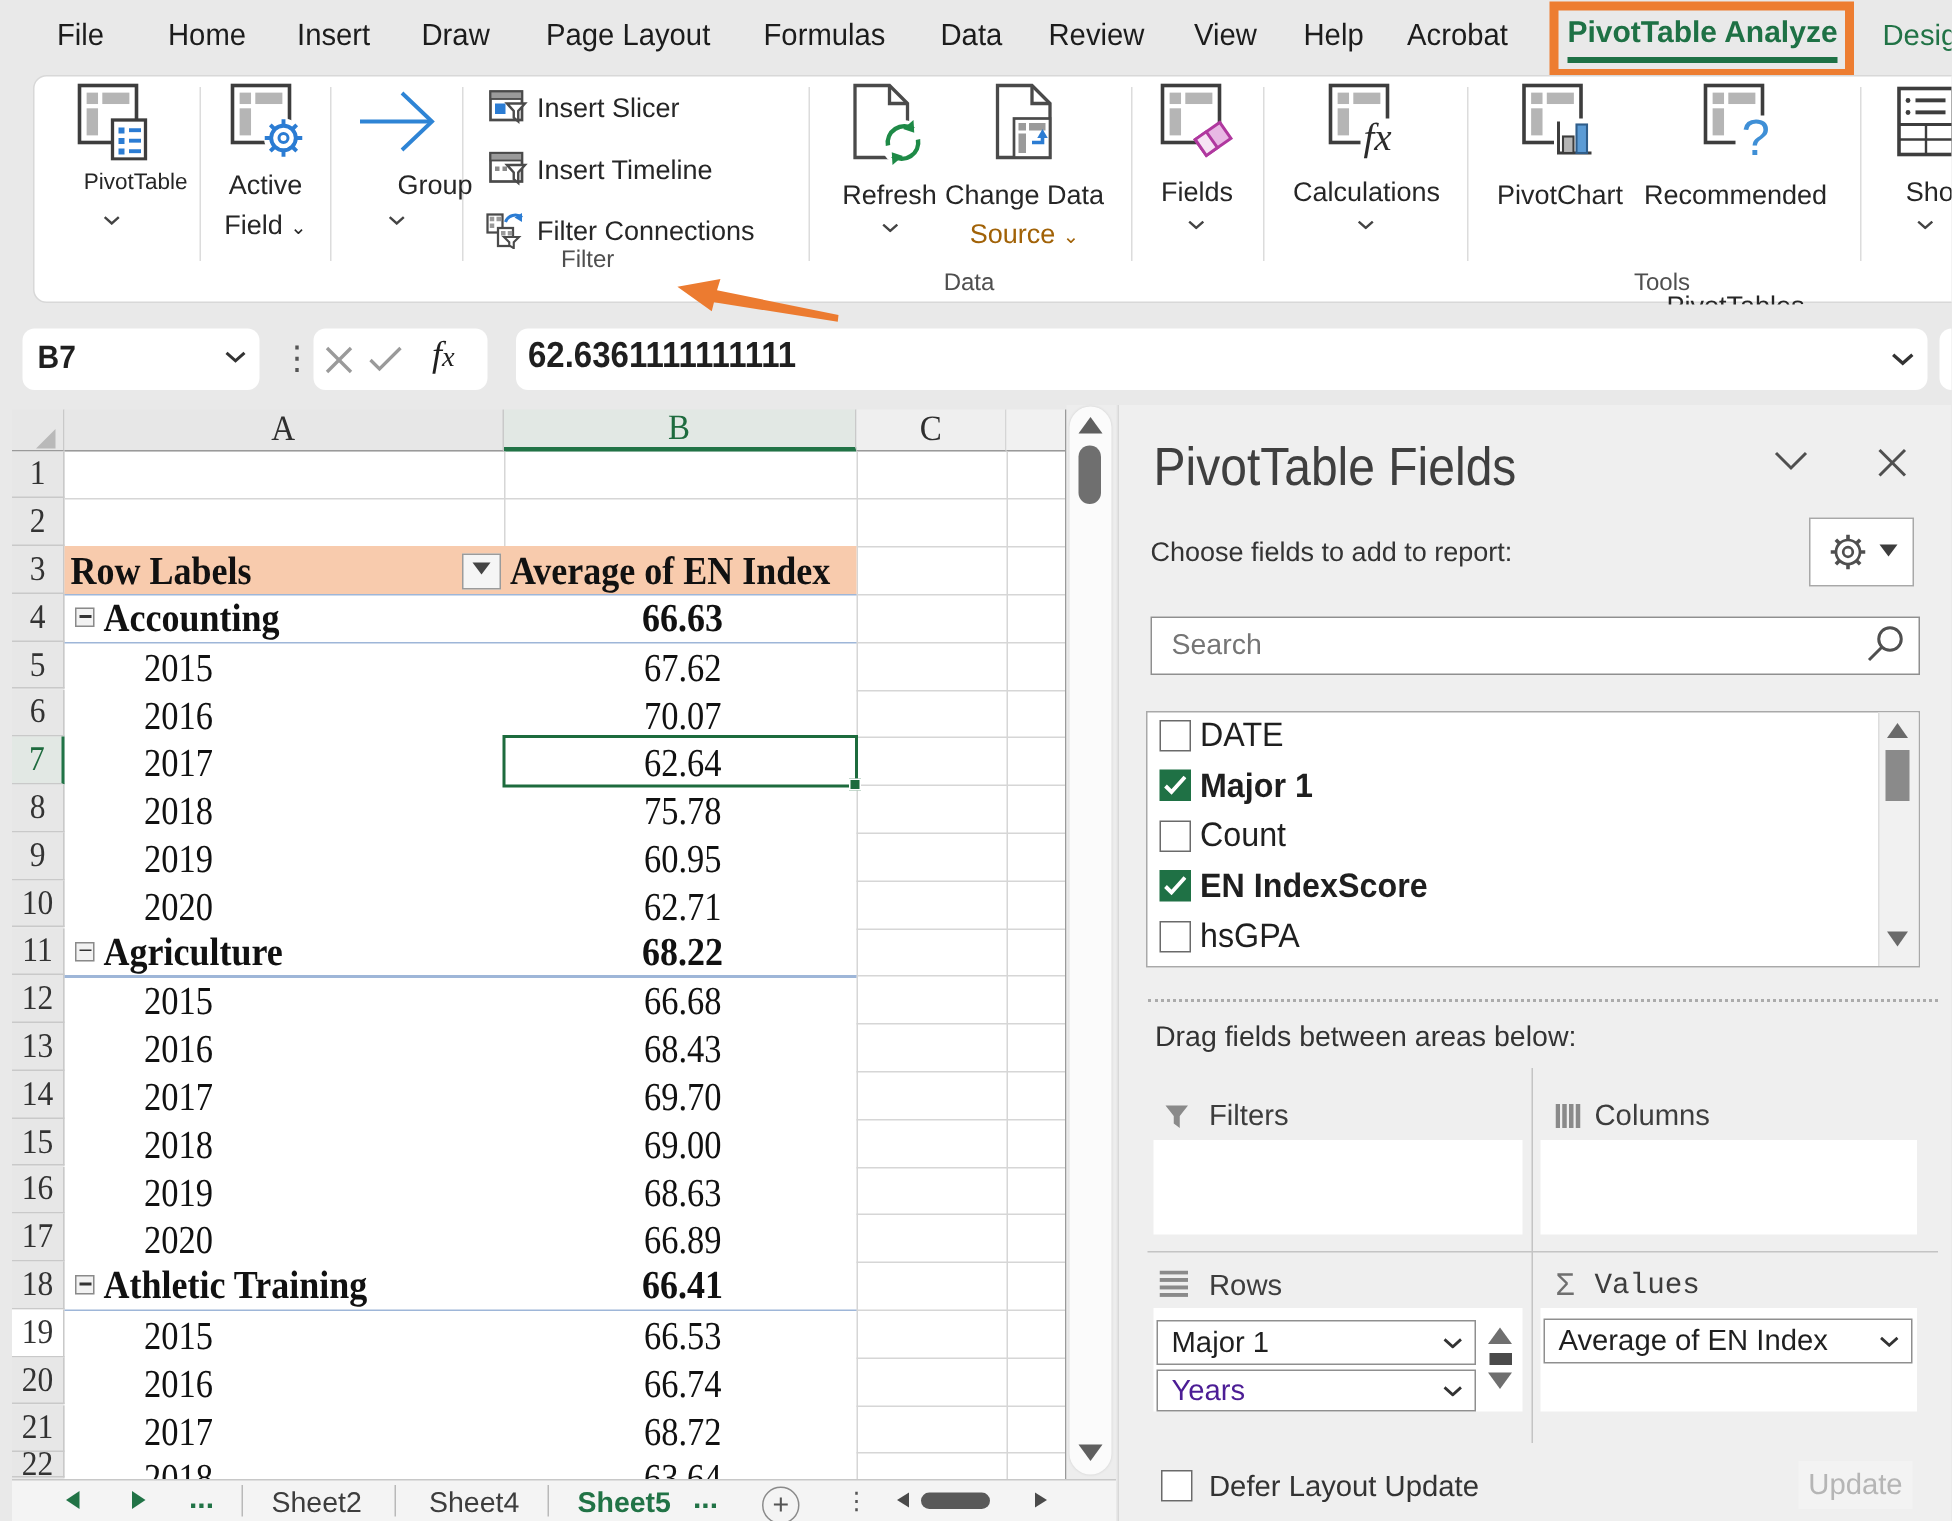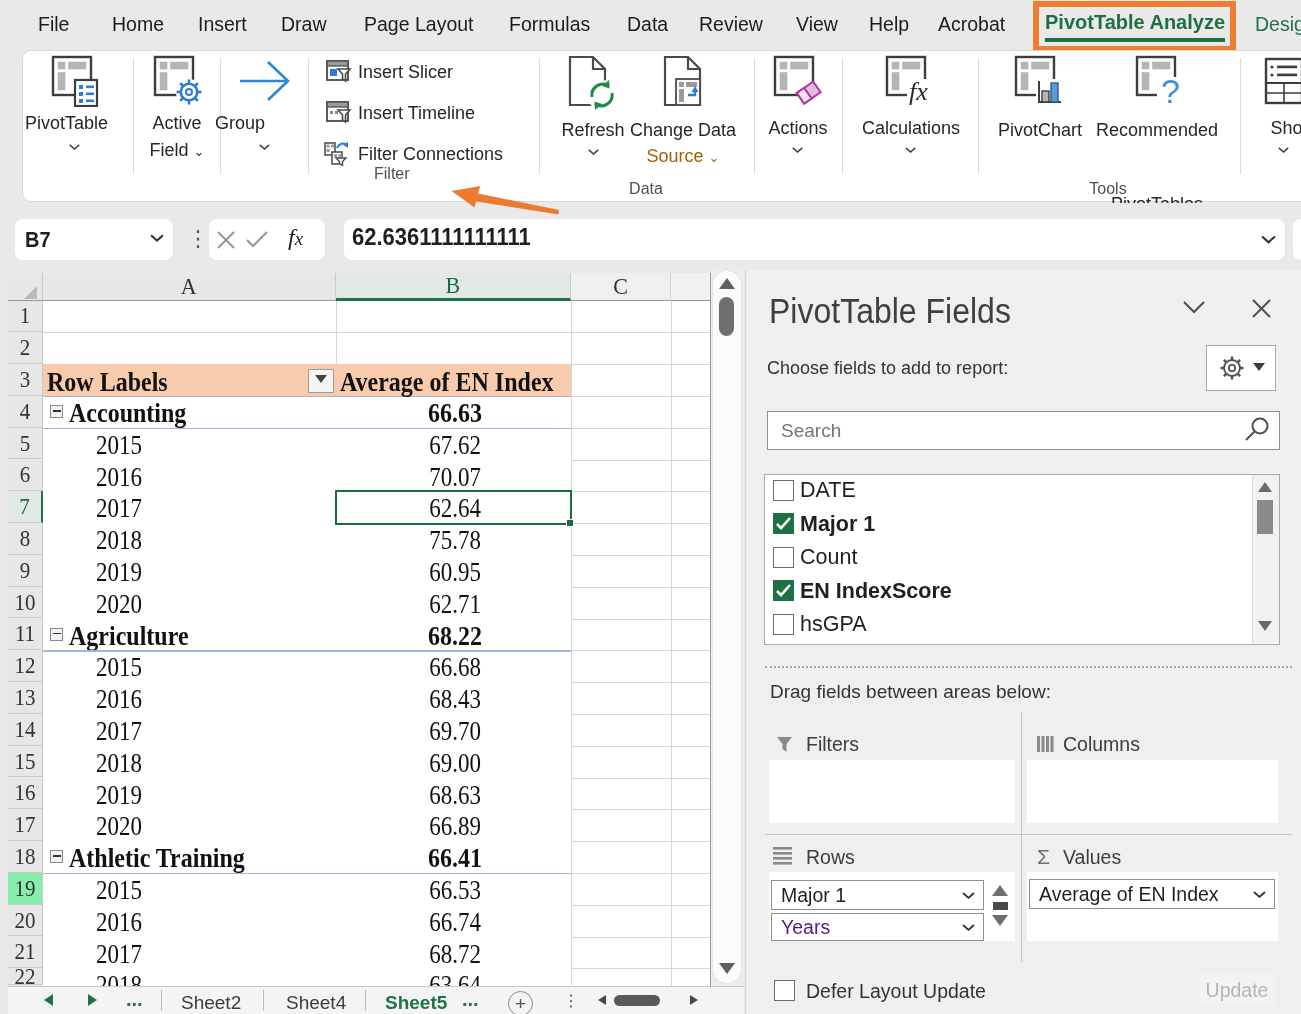--- a/index.html
+++ b/index.html
@@ -48,21 +48,21 @@
     <rect x="17.2" y="6.75" width="18.05" height="7.6" fill="#b5b5b5"></rect>
     <rect x="6.75" y="17.2" width="7.6" height="18.05" fill="#b5b5b5"></rect>
     <rect x="24" y="25" width="22" height="26" fill="#fff" stroke="#3d3d3d" stroke-width="2.2"></rect>
     <rect x="28" y="30" width="4" height="4" fill="#2b7cd3"></rect>
     <rect x="35" y="30.5" width="8" height="2.6" fill="#2b7cd3"></rect>
     <rect x="28" y="37" width="4" height="4" fill="#2b7cd3"></rect>
     <rect x="35" y="37.5" width="8" height="2.6" fill="#2b7cd3"></rect>
     <rect x="28" y="44" width="4" height="4" fill="#2b7cd3"></rect>
     <rect x="35" y="44.5" width="8" height="2.6" fill="#2b7cd3"></rect>
   </svg>
-<div class="abs" style="left:25px;top:113px;width:100px;text-align:left;font-size:18px;color:#262626;">PivotTable</div>
+<div class="abs" style="left:25px;top:113px;width:100px;text-align:right;font-size:15px;color:#262626;">PivotTable</div>
 <svg class="abs" style="left:69px;top:144px;" width="11" height="6" viewBox="0 0 11 6">
     <polyline points="0.8,0.8 5.5,5 10.2,0.8" fill="none" stroke="#444" stroke-width="1.6"></polyline>
   </svg>
 <svg class="abs" style="left:153px;top:55px;" width="52" height="52" viewBox="0 0 52 52">
     <rect x="2" y="2" width="38" height="38" fill="#fff" stroke="#3d3d3d" stroke-width="2.4"></rect>
     <rect x="6.75" y="6.75" width="7.6" height="7.6" fill="#b5b5b5"></rect>
     <rect x="17.2" y="6.75" width="18.05" height="7.6" fill="#b5b5b5"></rect>
     <rect x="6.75" y="17.2" width="7.6" height="18.05" fill="#b5b5b5"></rect>
     <circle cx="36" cy="37" r="13" fill="#fff"></circle>
     <circle cx="36" cy="37" r="8.2" fill="none" stroke="#2b7cd3" stroke-width="2.6"></circle>
@@ -79,21 +79,21 @@
     </g>
   </svg>
 <div class="abs" style="left:127px;top:113px;width:100px;text-align:center;font-size:18px;color:#262626;">Active</div>
 <div class="abs" style="left:127px;top:140px;width:100px;text-align:center;font-size:18px;color:#262626;">Field <span style="font-size:13px;">⌄</span></div>
 <svg class="abs" style="left:238px;top:60px;" width="56" height="42" viewBox="0 0 56 42">
     <g fill="none" stroke="#2e84d5" stroke-width="2.6">
       <line x1="2" y1="21" x2="50" y2="21"></line>
       <polyline points="30,2 50,21 30,40"></polyline>
     </g>
   </svg>
-<div class="abs" style="left:215px;top:113px;width:100px;text-align:left;font-size:18px;color:#262626;">Group</div>
+<div class="abs" style="left:215px;top:113px;width:100px;text-align:right;font-size:18px;color:#262626;">Group</div>
 <svg class="abs" style="left:259px;top:144px;" width="11" height="6" viewBox="0 0 11 6">
     <polyline points="0.8,0.8 5.5,5 10.2,0.8" fill="none" stroke="#444" stroke-width="1.6"></polyline>
   </svg>
 <svg class="abs" style="left:326px;top:60px;" width="26" height="24" viewBox="0 0 26 24">
     <rect x="1" y="1" width="21" height="19" fill="#fff" stroke="#4a4a4a" stroke-width="1.8"></rect>
     <rect x="1" y="1" width="21" height="5" fill="#9a9a9a" stroke="#4a4a4a" stroke-width="1.2"></rect>
     <rect x="4" y="9" width="7" height="7" fill="#2b7cd3"></rect>
     <path d="M12 9 L24 9 L19.5 14 L19.5 21 L16.5 18.5 L16.5 14 Z" fill="#fff" stroke="#4a4a4a" stroke-width="1.6"></path>
   </svg>
 <div class="abs" style="left:358px;top:62px;font-size:18px;color:#262626;">Insert Slicer</div>
@@ -146,21 +146,21 @@
 <svg class="abs" style="left:773px;top:55px;" width="52" height="56" viewBox="0 0 52 56">
     <rect x="2" y="2" width="38" height="38" fill="#fff" stroke="#3d3d3d" stroke-width="2.4"></rect>
     <rect x="6.75" y="6.75" width="7.6" height="7.6" fill="#b5b5b5"></rect>
     <rect x="17.2" y="6.75" width="18.05" height="7.6" fill="#b5b5b5"></rect>
     <rect x="6.75" y="17.2" width="7.6" height="18.05" fill="#b5b5b5"></rect>
     <g transform="rotate(-35 36 38)">
       <rect x="26" y="31" width="20" height="13" fill="#e8b8e4" stroke="#b0389f" stroke-width="2"></rect>
       <rect x="26" y="31" width="9" height="13" fill="#f6e3f4" stroke="#b0389f" stroke-width="2"></rect>
     </g>
   </svg>
-<div class="abs" style="left:748px;top:118px;width:100px;text-align:center;font-size:18px;color:#262626;">Actions</div>
+<div class="abs" style="left:748px;top:118px;width:100px;text-align:center;font-size:18px;color:#262626;">Fields</div>
 <svg class="abs" style="left:792px;top:147px;" width="11" height="6" viewBox="0 0 11 6">
     <polyline points="0.8,0.8 5.5,5 10.2,0.8" fill="none" stroke="#444" stroke-width="1.6"></polyline>
   </svg>
 <svg class="abs" style="left:885px;top:55px;" width="52" height="56" viewBox="0 0 52 56">
     <rect x="2" y="2" width="38" height="38" fill="#fff" stroke="#3d3d3d" stroke-width="2.4"></rect>
     <rect x="6.75" y="6.75" width="7.6" height="7.6" fill="#b5b5b5"></rect>
     <rect x="17.2" y="6.75" width="18.05" height="7.6" fill="#b5b5b5"></rect>
     <rect x="6.75" y="17.2" width="7.6" height="18.05" fill="#b5b5b5"></rect>
     <rect x="22" y="24" width="26" height="24" fill="#fff"></rect>
     <text x="24" y="45" font-family="Liberation Serif,serif" font-style="italic" font-size="26" fill="#2b2b2b">fx</text>
@@ -291,21 +291,21 @@
   </div>
 <div class="abs ser" style="left:8px;top:777.5px;width:35px;height:31.8px;background:#e7e7e7;border-right:1px solid #c9c9c9;border-bottom:1px solid #c9c9c9;font-size:21px;color:#333;display:flex;align-items:center;justify-content:center;">
     <span class="sy110">16</span>
   </div>
 <div class="abs ser" style="left:8px;top:809.3px;width:35px;height:31.8px;background:#e7e7e7;border-right:1px solid #c9c9c9;border-bottom:1px solid #c9c9c9;font-size:21px;color:#333;display:flex;align-items:center;justify-content:center;">
     <span class="sy110">17</span>
   </div>
 <div class="abs ser" style="left:8px;top:841.1px;width:35px;height:31.8px;background:#e7e7e7;border-right:1px solid #c9c9c9;border-bottom:1px solid #c9c9c9;font-size:21px;color:#333;display:flex;align-items:center;justify-content:center;">
     <span class="sy110">18</span>
   </div>
-<div class="abs ser" style="left:8px;top:872.9px;width:35px;height:31.8px;background:#86efac;border-right:1px solid #c9c9c9;border-bottom:1px solid #c9c9c9;font-size:21px;color:#333;display:flex;align-items:center;justify-content:center;">
+<div class="abs ser" style="left:8px;top:872.9px;width:35px;height:31.8px;background:#ffffff;border-right:1px solid #c9c9c9;border-bottom:1px solid #c9c9c9;font-size:21px;color:#333;display:flex;align-items:center;justify-content:center;">
     <span class="sy110">19</span>
   </div>
 <div class="abs ser" style="left:8px;top:904.7px;width:35px;height:31.8px;background:#e7e7e7;border-right:1px solid #c9c9c9;border-bottom:1px solid #c9c9c9;font-size:21px;color:#333;display:flex;align-items:center;justify-content:center;">
     <span class="sy110">20</span>
   </div>
 <div class="abs ser" style="left:8px;top:936.5px;width:35px;height:31.8px;background:#e7e7e7;border-right:1px solid #c9c9c9;border-bottom:1px solid #c9c9c9;font-size:21px;color:#333;display:flex;align-items:center;justify-content:center;">
     <span class="sy110">21</span>
   </div>
 <div class="abs ser" style="left:8px;top:968.3000000000001px;width:35px;height:17.199999999999932px;background:#e7e7e7;border-right:1px solid #c9c9c9;border-bottom:1px solid #c9c9c9;font-size:21px;color:#333;display:flex;align-items:center;justify-content:center;">
     <span class="sy110">22</span>
@@ -503,21 +503,21 @@
   </svg>
 <div class="abs" style="left:771px;top:913px;width:213px;height:28px;background:#fff;border:1px solid #8f8f8f;"></div>
 <div class="abs" style="left:781px;top:916px;font-size:19.5px;color:#4c1d95;">Years</div>
 <svg class="abs" style="left:962px;top:924px;" width="13" height="7" viewBox="0 0 11 6">
     <polyline points="0.8,0.8 5.5,5 10.2,0.8" fill="none" stroke="#333" stroke-width="1.6"></polyline>
   </svg>
 <div class="abs" style="left:992px;top:885px;width:0;height:0;border-left:8px solid transparent;border-right:8px solid transparent;border-bottom:11px solid #6f6f6f;"></div>
 <div class="abs" style="left:993px;top:901.5px;width:15px;height:8px;background:#4a4a4a;"></div>
 <div class="abs" style="left:992px;top:915px;width:0;height:0;border-left:8px solid transparent;border-right:8px solid transparent;border-top:11px solid #6f6f6f;"></div>
 <div class="abs" style="left:1037px;top:845px;font-size:21px;color:#6f6f6f;">Σ</div>
-<div class="abs" style="left:1063px;top:846px;font-size:19.5px;color:#3d3d3d;">Values</div>
+<div class="abs" style="left:1063px;top:846px;font-size:19.5px;color:#3d3d3d;font-family:Liberation Mono, monospace;">Values</div>
 <div class="abs" style="left:1027px;top:872px;width:251px;height:69px;background:#fff;"></div>
 <div class="abs" style="left:1029px;top:879px;width:246px;height:30px;background:#fff;border:1px solid #8f8f8f;"></div>
 <div class="abs" style="left:1039px;top:883px;font-size:19.5px;color:#1f1f1f;">Average of EN Index</div>
 <svg class="abs" style="left:1253px;top:891px;" width="13" height="7" viewBox="0 0 11 6">
     <polyline points="0.8,0.8 5.5,5 10.2,0.8" fill="none" stroke="#333" stroke-width="1.6"></polyline>
   </svg>
 <div class="abs" style="left:774px;top:980px;width:21px;height:21px;background:#fff;border:1.6px solid #6a6a6a;"></div>
 <div class="abs" style="left:806px;top:980px;font-size:19.5px;color:#333;">Defer Layout Update</div>
 <div class="abs ctr" style="left:1199px;top:974px;width:76px;height:32px;background:#f3f3f3;color:#b5b5b5;font-size:19.5px;">Update</div>
 </body></html>

